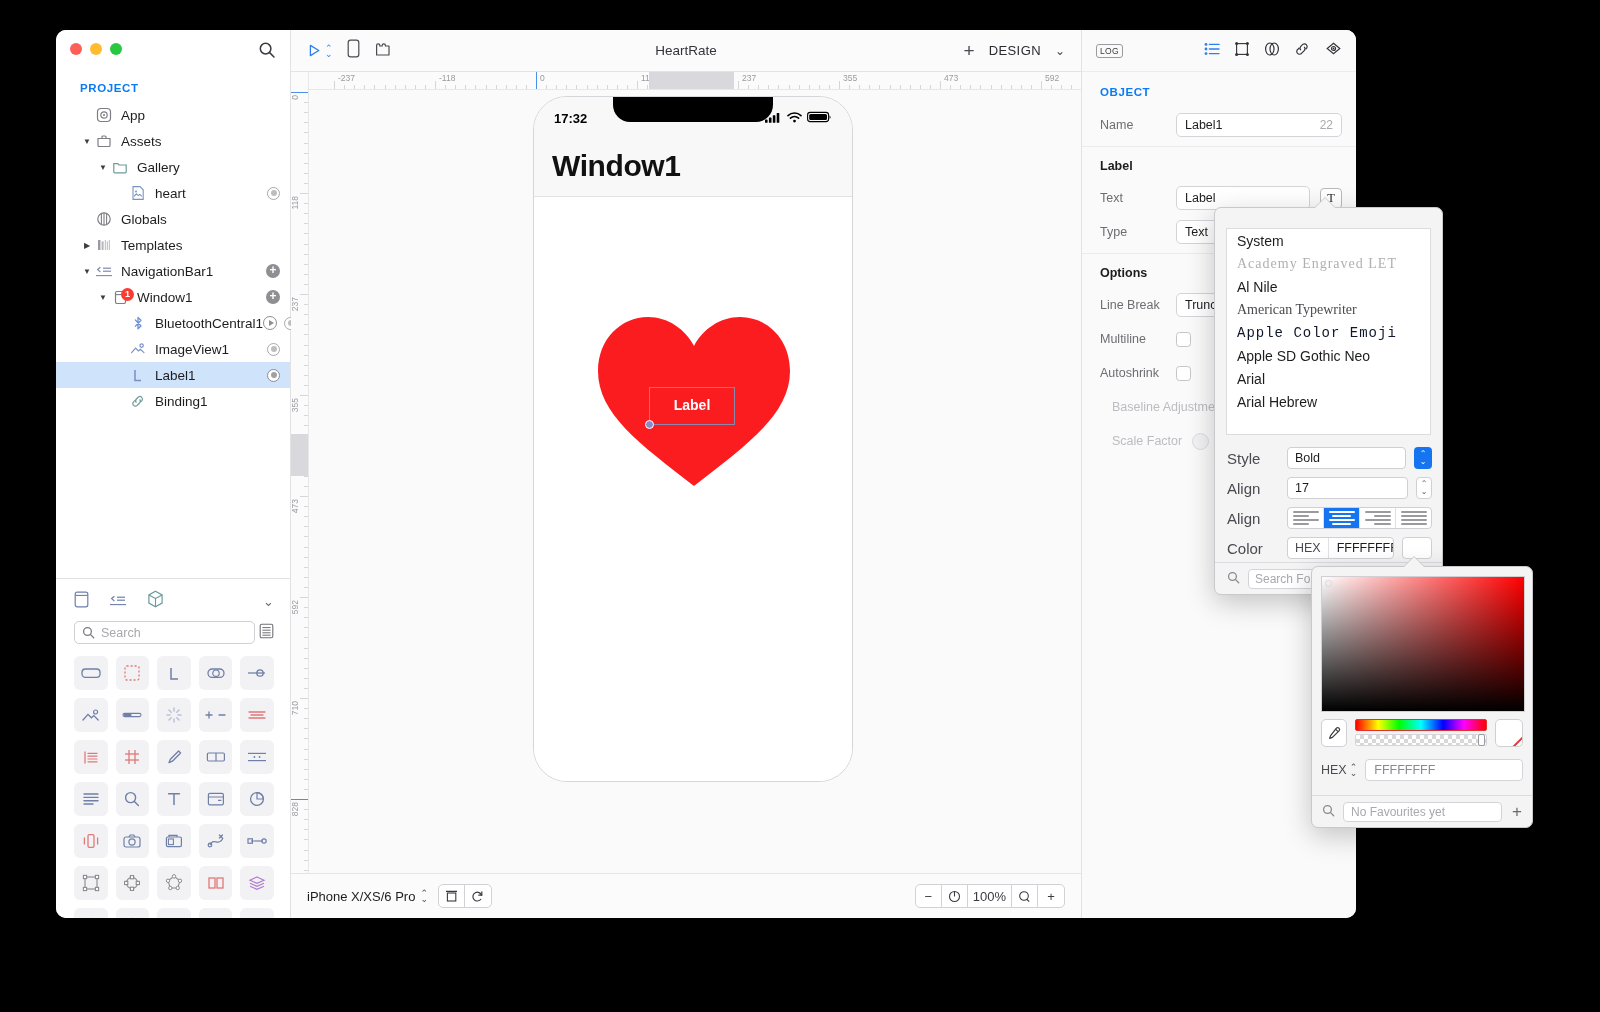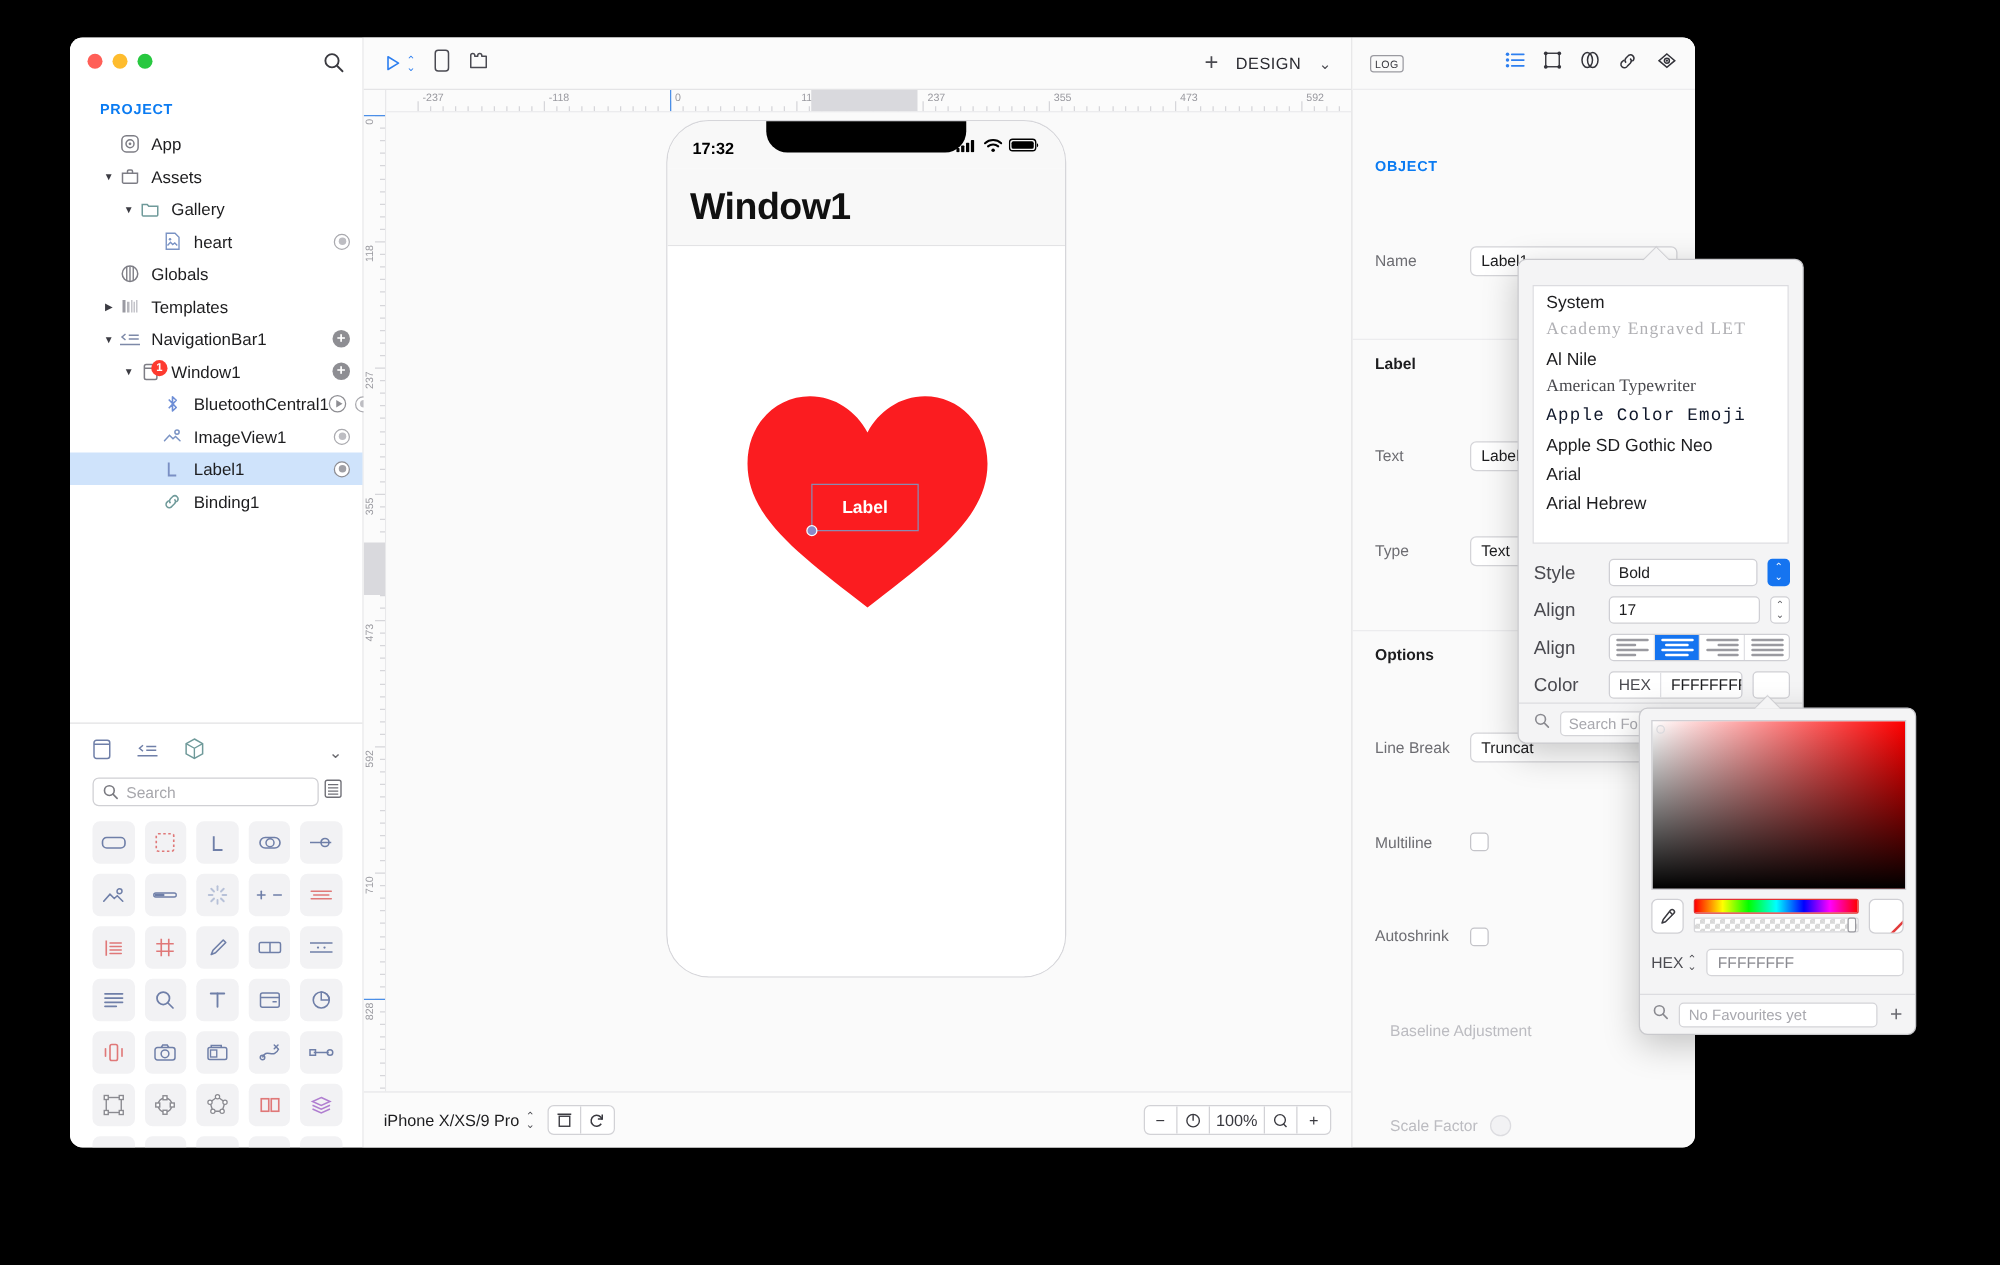--- a/index.html
+++ b/index.html
@@ -245,21 +245,21 @@
     border-right: 1px solid #d2d2d6; cursor: pointer; font-size: 13px; color: #3a3a40;
     padding: 0 5px;
   }
   .btn-group > div:last-child { border-right: none; }
   .zoom-group { margin-left: auto; }
   .zoom-val { font-size: 12.5px; color: #1d1d1f; min-width: 46px; }
 
   
   .inspector {
     width: 275px; background: #fafafa; border-left: 1px solid #e2e2e4;
-    display: flex; flex-direction: column; position: relative; justify-content: space-between;
+    display: flex; flex-direction: column; position: relative;
   }
   .insp-top {
     height: 42px; display: flex; align-items: center; padding: 0 14px;
     border-bottom: 1px solid #ececee; background: #fafafa;
   }
   .log-chip {
     border: 1px solid #9a9aa0; border-radius: 3px; font-size: 8.5px;
     padding: 1px 3px; color: #3a3a40; letter-spacing: .3px;
   }
   .insp-icons { margin-left: auto; display: flex; align-items: center; gap: 14px; }
@@ -987,20 +987,21 @@
             <svg width="13" height="19" viewBox="0 0 13 19">
                 <rect x="1.2" y="1.2" width="10.6" height="16.6" rx="2.4" fill="none" stroke="#4a4a52" stroke-width="1.2"></rect>
               </svg>
           </span>
           <span>
             <svg width="18" height="18" viewBox="0 0 18 18">
                 <path d="M2.6 5.2c0-1 .7-1.4 1.6-1.4s1.6.4 1.6 1.4v.8h2.4v-.8c0-1 .7-1.4 1.6-1.4s1.6.4 1.6 1.4v.8h3.6v9H2.6z" fill="none" stroke="#4a4a52" stroke-width="1.2" stroke-linejoin="round"></path>
               </svg>
           </span>
         </div>
+        <div class="tb-title">HeartRate</div>
         <div class="tb-right">
           <span class="tb-plus">+</span>
           <span class="tb-design">DESIGN</span>
           <span style="color:#4a4a50;font-size:12px">⌄</span>
         </div>
       </div>
 
       <div class="ruler-h" id="ruler-h">
           <div class="rl-tick maj" style="left: 25px;"></div>
           <div class="rl-num" style="left: 29px;">-237</div>
@@ -1221,21 +1222,21 @@
             <div class="sel-box">
               <div class="sel-label">Label</div>
               <div class="sel-handle"></div>
             </div>
           </div>
         </div>
       </div>
 
       <div class="canvas-bottom">
         <div class="device-select">
-          <span>iPhone X/XS/9 Pro</span>
+          <span>iPhone X/XS/6 Pro</span>
           <span class="stepper-glyph">
               <span>⌃</span>
               <span>⌄</span>
             </span>
         </div>
         <div class="btn-group">
           <div>
             <svg width="13" height="13" viewBox="0 0 13 13">
                 <rect x="2.4" y="3" width="8.4" height="8" fill="none" stroke="#3a3a40" stroke-width="1.1"></rect>
                 <line x1="1" y1="1.4" x2="12" y2="1.4" stroke="#3a3a40" stroke-width="1.1"></line>

